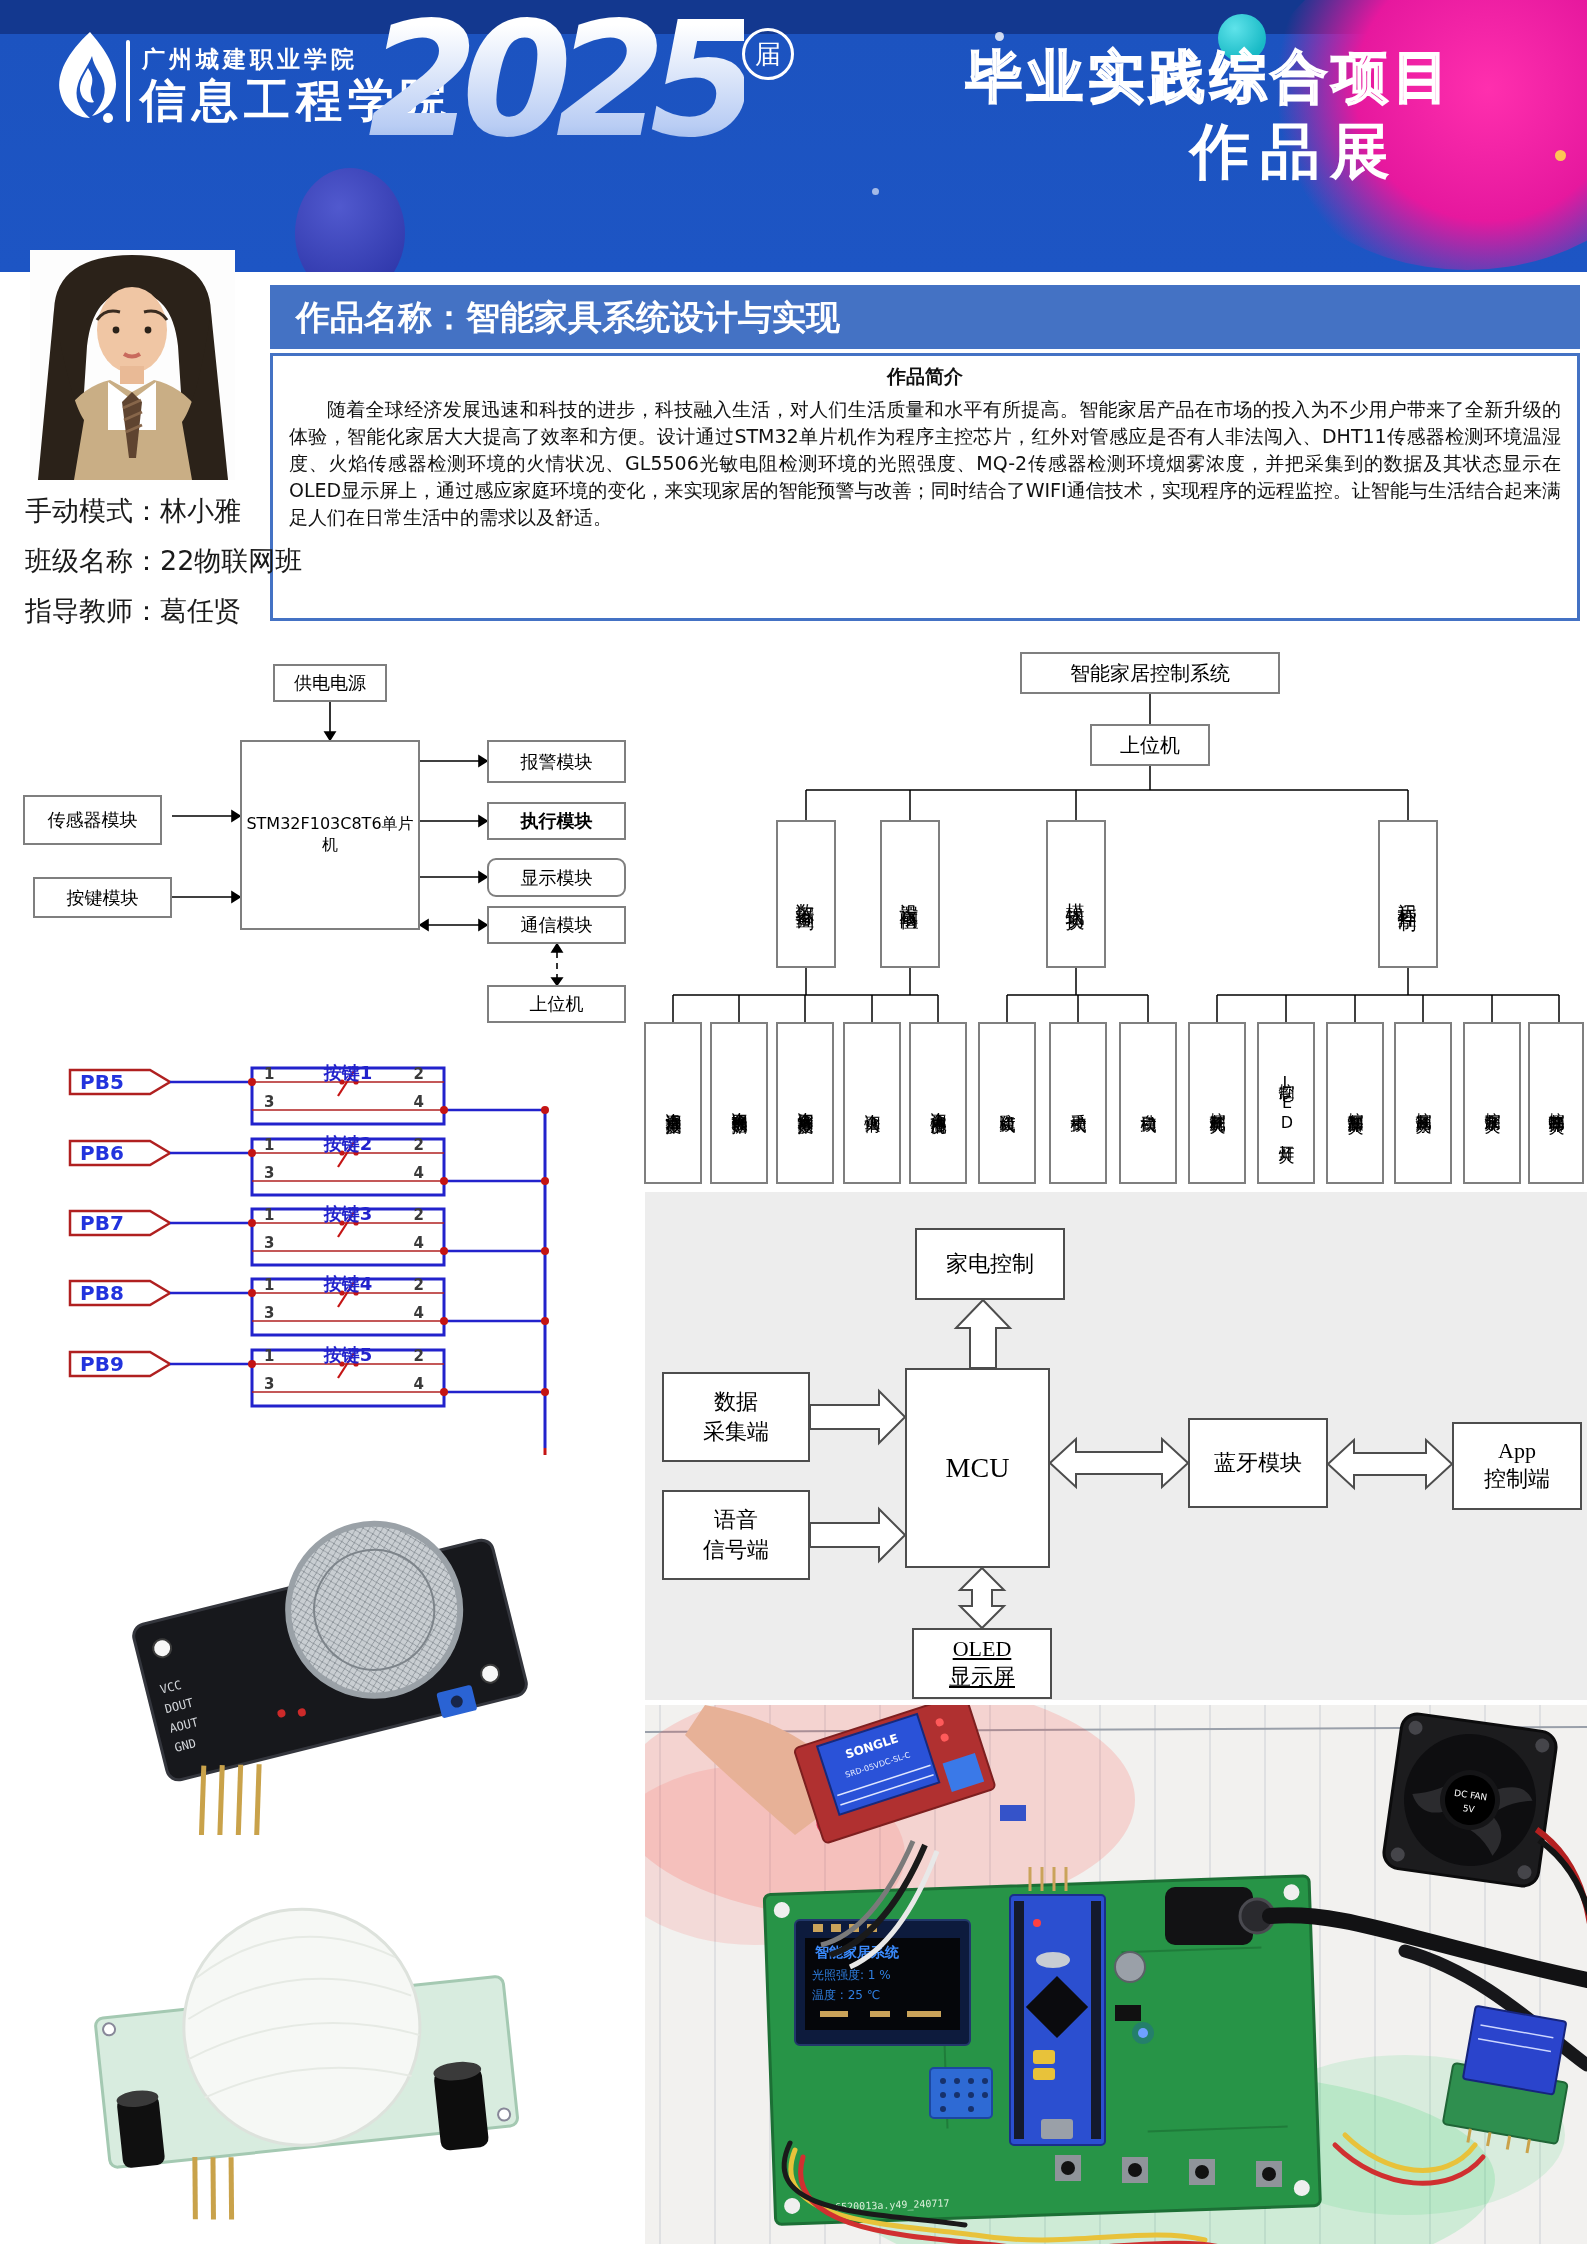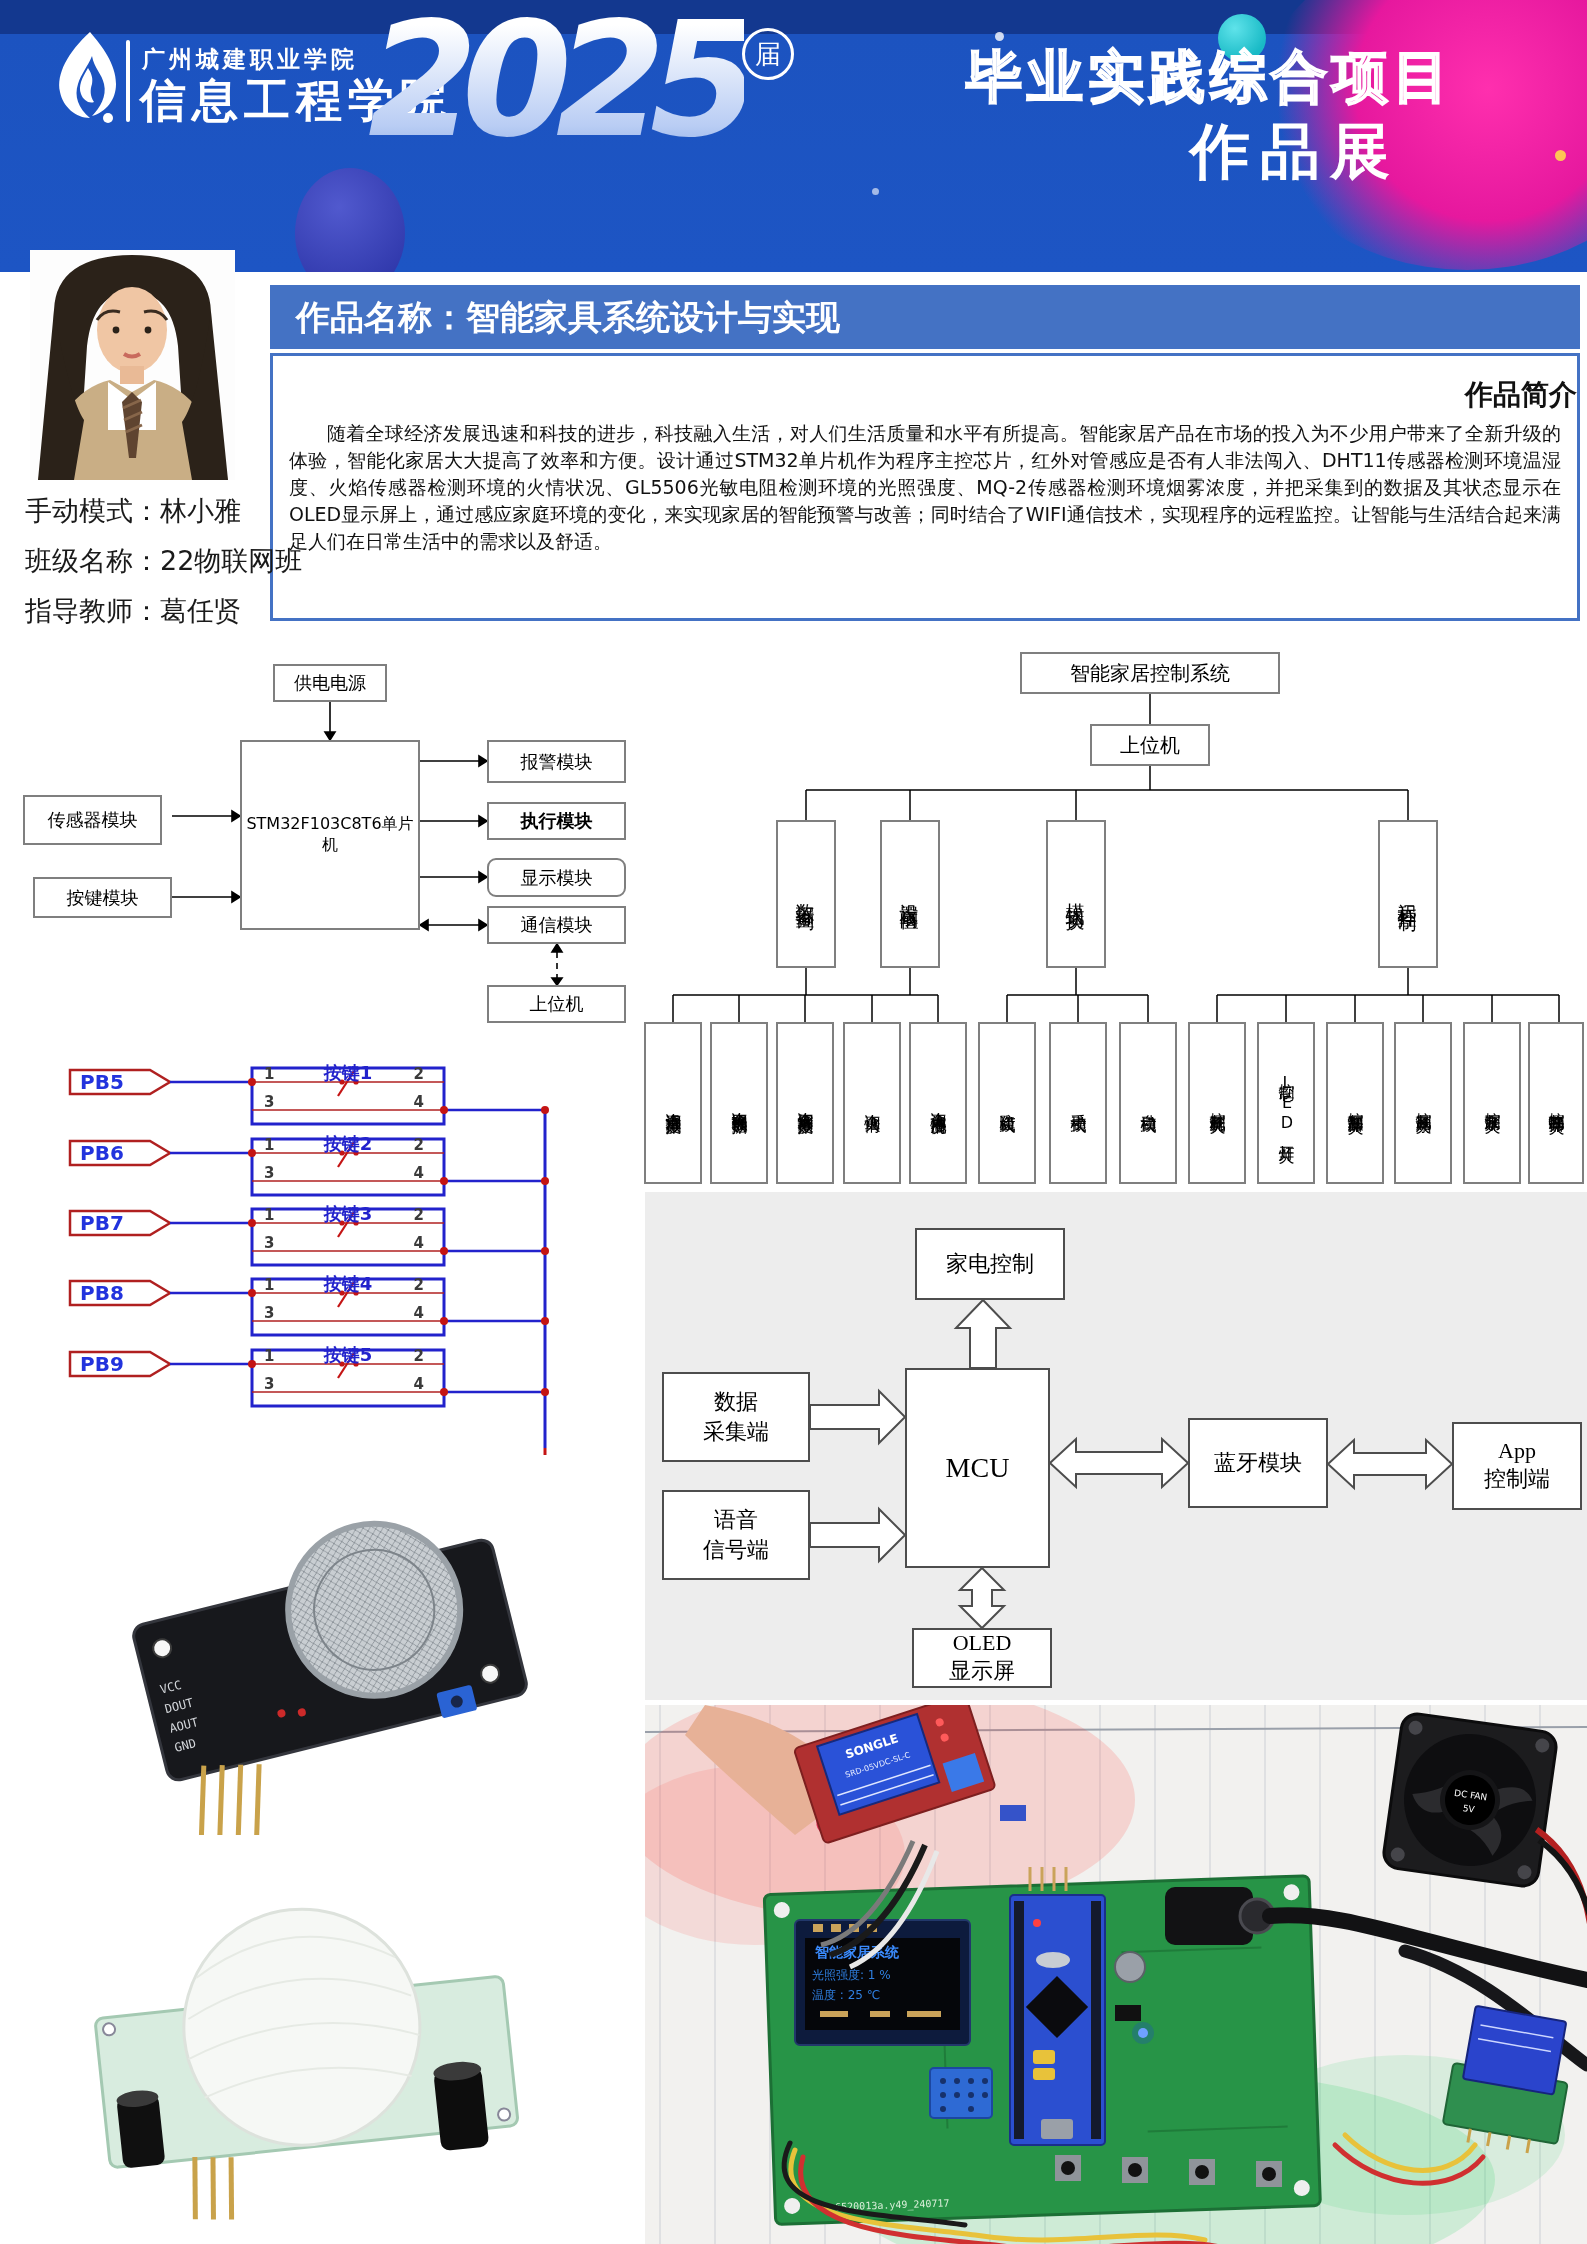--- a/index.html
+++ b/index.html
@@ -19,21 +19,21 @@
   .jie-badge{position:absolute;left:742px;top:28px;width:46px;height:46px;border:3px solid #fff;border-radius:50%;
              color:#fff;font-size:26px;line-height:46px;text-align:center;}
   .event-title{position:absolute;left:950px;top:40px;width:520px;text-align:center;font-size:56px;font-weight:bold;letter-spacing:5px;
                color:rgba(255,255,255,0.10);-webkit-text-stroke:2px #ffffff;}
   .event-sub{position:absolute;left:1130px;top:112px;width:330px;text-align:center;font-size:60px;font-weight:bold;letter-spacing:10px;color:#fff;}
 
   
   .title-bar{left:270px;top:285px;width:1310px;height:64px;background:#4472c4;color:#fff;
              font-size:34px;font-weight:bold;line-height:64px;padding-left:26px;box-sizing:border-box;}
   .intro-box{left:270px;top:353px;width:1310px;height:268px;border:3px solid #4472c4;background:#fff;box-sizing:border-box;}
-  .intro-heading{width:100%;text-align:right;font-size:28px;color:#111;margin-top:20px;font-weight:bold;}
+  .intro-heading{width:100%;text-align:center;font-size:19px;color:#111;margin-top:8px;font-weight:bold;}
   .intro-body{margin:6px 16px 0 16px;font-size:19px;line-height:1.42;color:#111;text-align:justify;text-indent:2em;}
 
   
   .author{left:25px;top:486px;width:430px;font-size:27px;color:#1a1a1a;line-height:50px;}
   .author .row{white-space:nowrap;}
 
   
   .dbox{position:absolute;border:2px solid #7f7f7f;background:#fff;box-sizing:border-box;
         display:flex;align-items:center;justify-content:center;text-align:center;color:#000;font-size:18px;}
   .vtext{writing-mode:vertical-rl;text-orientation:upright;letter-spacing:3px;}
@@ -321,21 +321,21 @@
     </svg>
     <div class="bt-box" style="left:270px;top:36px;width:150px;height:72px;">家电控制</div>
     <div class="bt-box pre" style="left:17px;top:180px;width:148px;height:90px;">数据
 采集端</div>
     <div class="bt-box pre" style="left:17px;top:298px;width:148px;height:90px;">语音
 信号端</div>
     <div class="bt-box serif" style="left:260px;top:176px;width:145px;height:200px;font-size:28px;">MCU</div>
     <div class="bt-box" style="left:543px;top:226px;width:140px;height:90px;">蓝牙模块</div>
     <div class="bt-box pre serif" style="left:807px;top:230px;width:130px;height:88px;">App
 控制端</div>
-    <div class="bt-box pre serif" style="left:267px;top:436px;width:140px;height:60px;">OLED
+    <div class="bt-box pre serif" style="left:267px;top:436px;width:140px;height:71px;text-decoration:underline;">OLED
 显示屏</div>
   </div>
 
   <svg class="abs photo" style="left:80px;top:1455px;" width="500" height="380" viewBox="0 0 500 380">
     <defs>
       <pattern id="mesh" width="8" height="8" patternUnits="userSpaceOnUse">
         <rect width="8" height="8" fill="#c9ced2"></rect>
         <path d="M0,0 L8,8 M8,0 L0,8" stroke="#8f969c" stroke-width="1"></path>
       </pattern>
     </defs>

